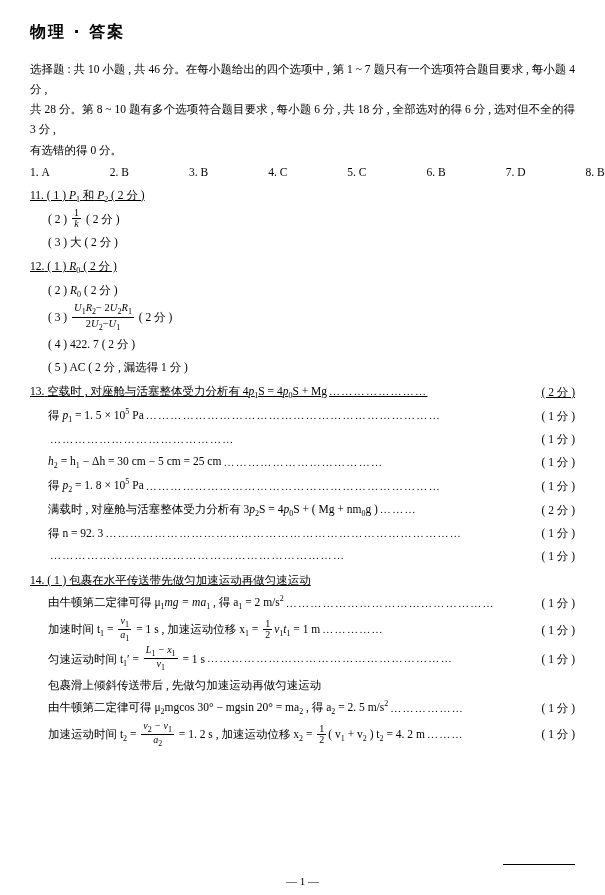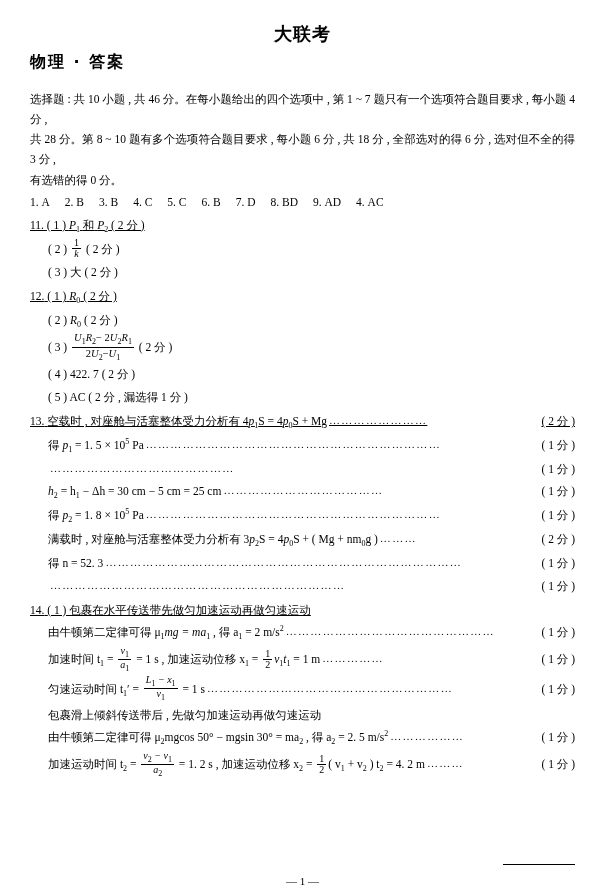--- a/index.html
+++ b/index.html
@@ -45,20 +45,21 @@
     font-size:11.5px;
     line-height:1.75;
     text-align:justify;
     margin-bottom:6px;
   }
   .answers-row{
     font-size:11.5px;
     display:flex;
     flex-wrap:nowrap;
     margin:4px 0 6px 0;
+    gap:45px;
   }
   .answers-row .ans{
     white-space:nowrap;
     margin-right:15px;
   }
   .answers-row .ans:last-child{margin-right:0;}
   .qblock{margin-bottom:2px;}
   .line{
     font-size:11.5px;
     line-height:1.95;
@@ -80,21 +81,21 @@
   .frac .den{display:block;padding:0 2px;}
   .frac.big{font-size:10.5px;}
   i{font-family:"Liberation Serif", serif;}
   sub{font-size:8px;}
   sup{font-size:8px;}
   .dots{
     letter-spacing:1.2px;
   }
   .flexline{
     display:flex;
-    align-items:flex-start;
+    align-items:center;
     font-size:11.5px;
     line-height:1.95;
     white-space:nowrap;
   }
   .flexline .txt{flex:0 0 auto;}
   .flexline .fill{
     flex:1 1 auto;
     overflow:hidden;
     white-space:nowrap;
     text-align:left;
@@ -117,21 +118,20 @@
     width:72px;
     height:0;
     border-top:1.6px solid #000;
   }
 </style>
 </head>
 <body>
 
 <div class="page">
 
-  <div class="title-main">大联考</div>
   <div class="title-third">物理 · 答案</div>
 
   <div class="intro">
     <div>选择题 : 共 10 小题 , 共 46 分。在每小题给出的四个选项中 , 第 1 ~ 7 题只有一个选项符合题目要求 , 每小题 4 分 ,</div>
     <div>共 28 分。第 8 ~ 10 题有多个选项符合题目要求 , 每小题 6 分 , 共 18 分 , 全部选对的得 6 分 , 选对但不全的得 3 分 ,</div>
     <div>有选错的得 0 分。</div>
   </div>
 
   <div class="answers-row">
     <span class="ans"><span>1.</span>&nbsp;<span>A</span></span>
@@ -221,21 +221,21 @@
       <span class="txt"><span>得 </span><i>p</i><sub>2</sub><span> = 1. 8 × 10</span><sup>5</sup><span> Pa</span></span>
       <span class="fill dots">………………………………………………………………</span>
       <span class="score">( 1 分 )</span>
     </div>
     <div class="flexline ind1">
       <span class="txt"><span>满载时 , 对座舱与活塞整体受力分析有 3</span><i>p</i><sub>2</sub><span>S = 4</span><i>p</i><sub>0</sub><span>S + ( Mg + nm</span><sub>0</sub><span>g )</span></span>
       <span class="fill dots">………</span>
       <span class="score">( 2 分 )</span>
     </div>
     <div class="flexline ind1">
-      <span class="txt">得 n = 52. 3</span>
+      <span class="txt">得 n = 92. 3</span>
       <span class="fill dots">……………………………………………………………………………</span>
       <span class="score">( 1 分 )</span>
     </div>
     <div class="flexline ind1">
       <span class="fill dots">………………………………………………………………</span>
       <span class="score">( 1 分 )</span>
     </div>
   </div>
 
   <div class="qblock">
@@ -257,21 +257,21 @@
     </div>
     <div class="flexline ind1" style="line-height:2.5;">
       <span class="txt">
         <span>匀速运动时间 t</span><sub>1</sub><span>′</span><span> = </span><span class="frac"><span class="num"><i>L</i><sub>1</sub><i> − x</i><sub>1</sub></span><span class="den"><i>v</i><sub>1</sub></span></span><span> = 1 s</span>
       </span>
       <span class="fill dots">……………………………………………………</span>
       <span class="score">( 1 分 )</span>
     </div>
     <div class="line ind1">包裹滑上倾斜传送带后 , 先做匀加速运动再做匀速运动</div>
     <div class="flexline ind1">
-      <span class="txt"><span>由牛顿第二定律可得 μ</span><sub>2</sub><span>mgcos 50° − mgsin 30° = ma</span><sub>2</sub><span> , 得 a</span><sub>2</sub><span> = 2. 5 m/s</span><sup>2</sup></span>
+      <span class="txt"><span>由牛顿第二定律可得 μ</span><sub>2</sub><span>mgcos 30° − mgsin 20° = ma</span><sub>2</sub><span> , 得 a</span><sub>2</sub><span> = 2. 5 m/s</span><sup>2</sup></span>
       <span class="fill dots">………………</span>
       <span class="score">( 1 分 )</span>
     </div>
     <div class="flexline ind1" style="line-height:2.5;">
       <span class="txt">
         <span>加速运动时间 t</span><sub>2</sub><span> = </span><span class="frac"><span class="num"><i>v</i><sub>2</sub><i> − v</i><sub>1</sub></span><span class="den"><i>a</i><sub>2</sub></span></span><span> = 1. 2 s , 加速运动位移 x</span><sub>2</sub><span> = </span><span class="frac"><span class="num">1</span><span class="den">2</span></span><span>( v</span><sub>1</sub><span> + v</span><sub>2</sub><span> ) t</span><sub>2</sub><span> = 4. 2 m</span>
       </span>
       <span class="fill dots">………</span>
       <span class="score">( 1 分 )</span>
     </div>

